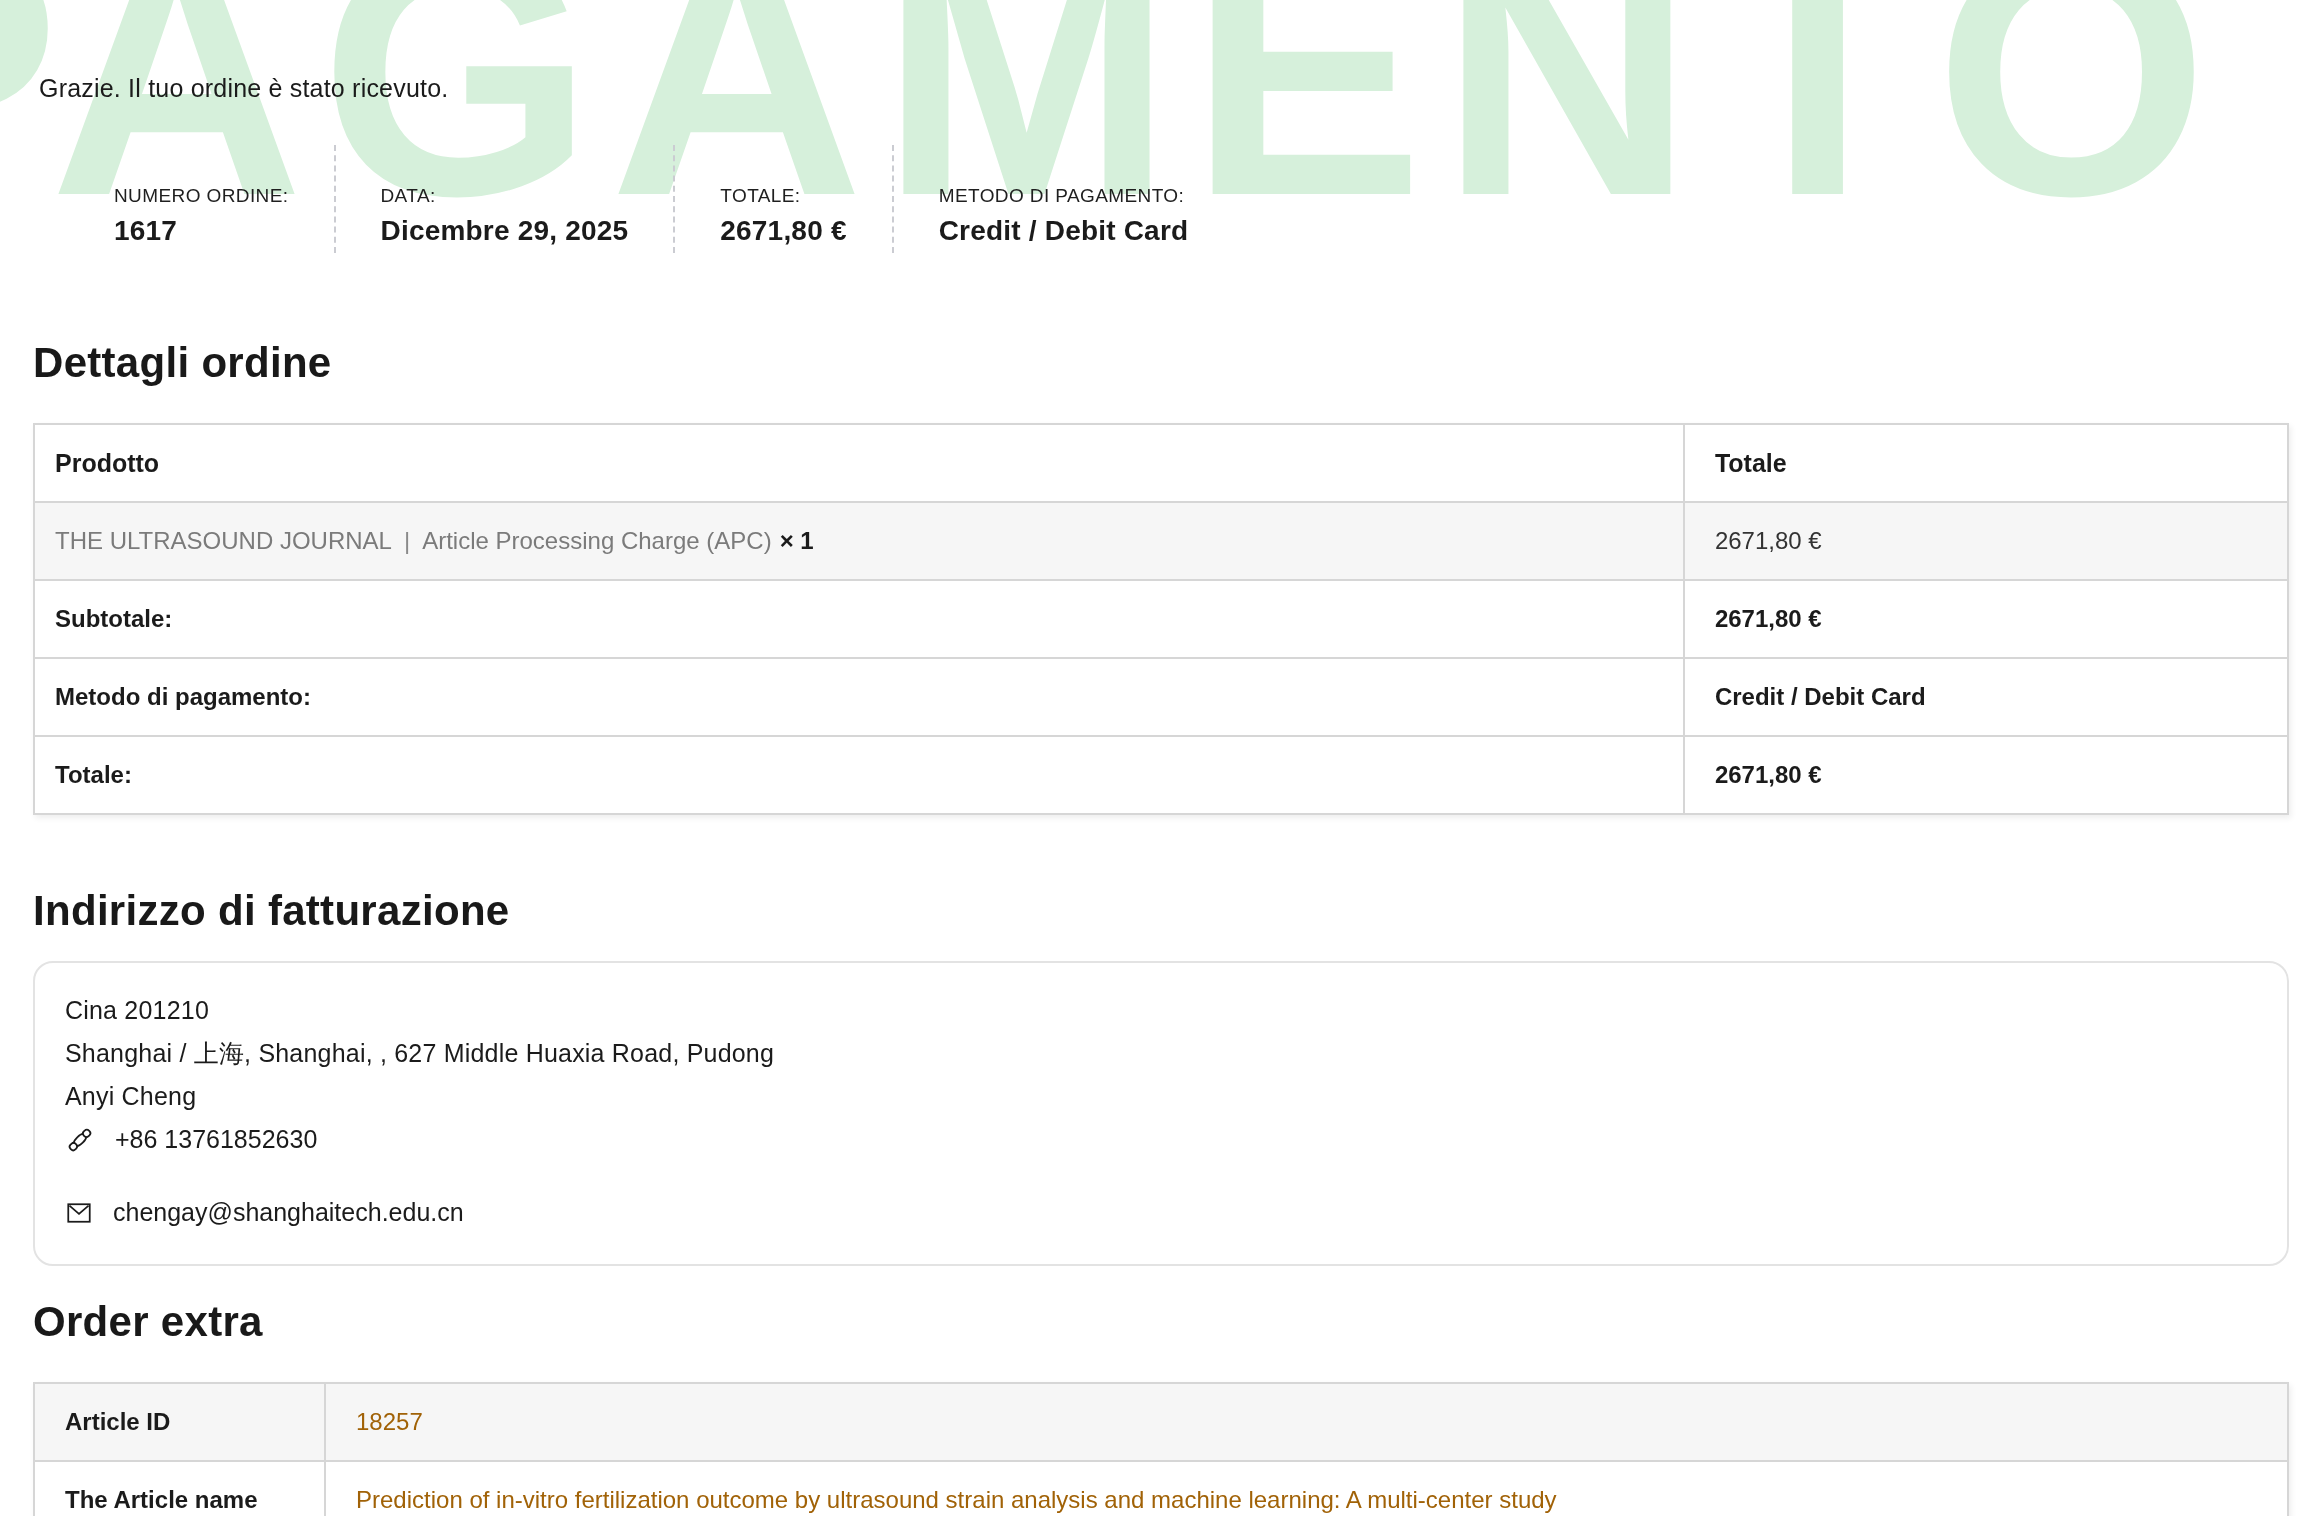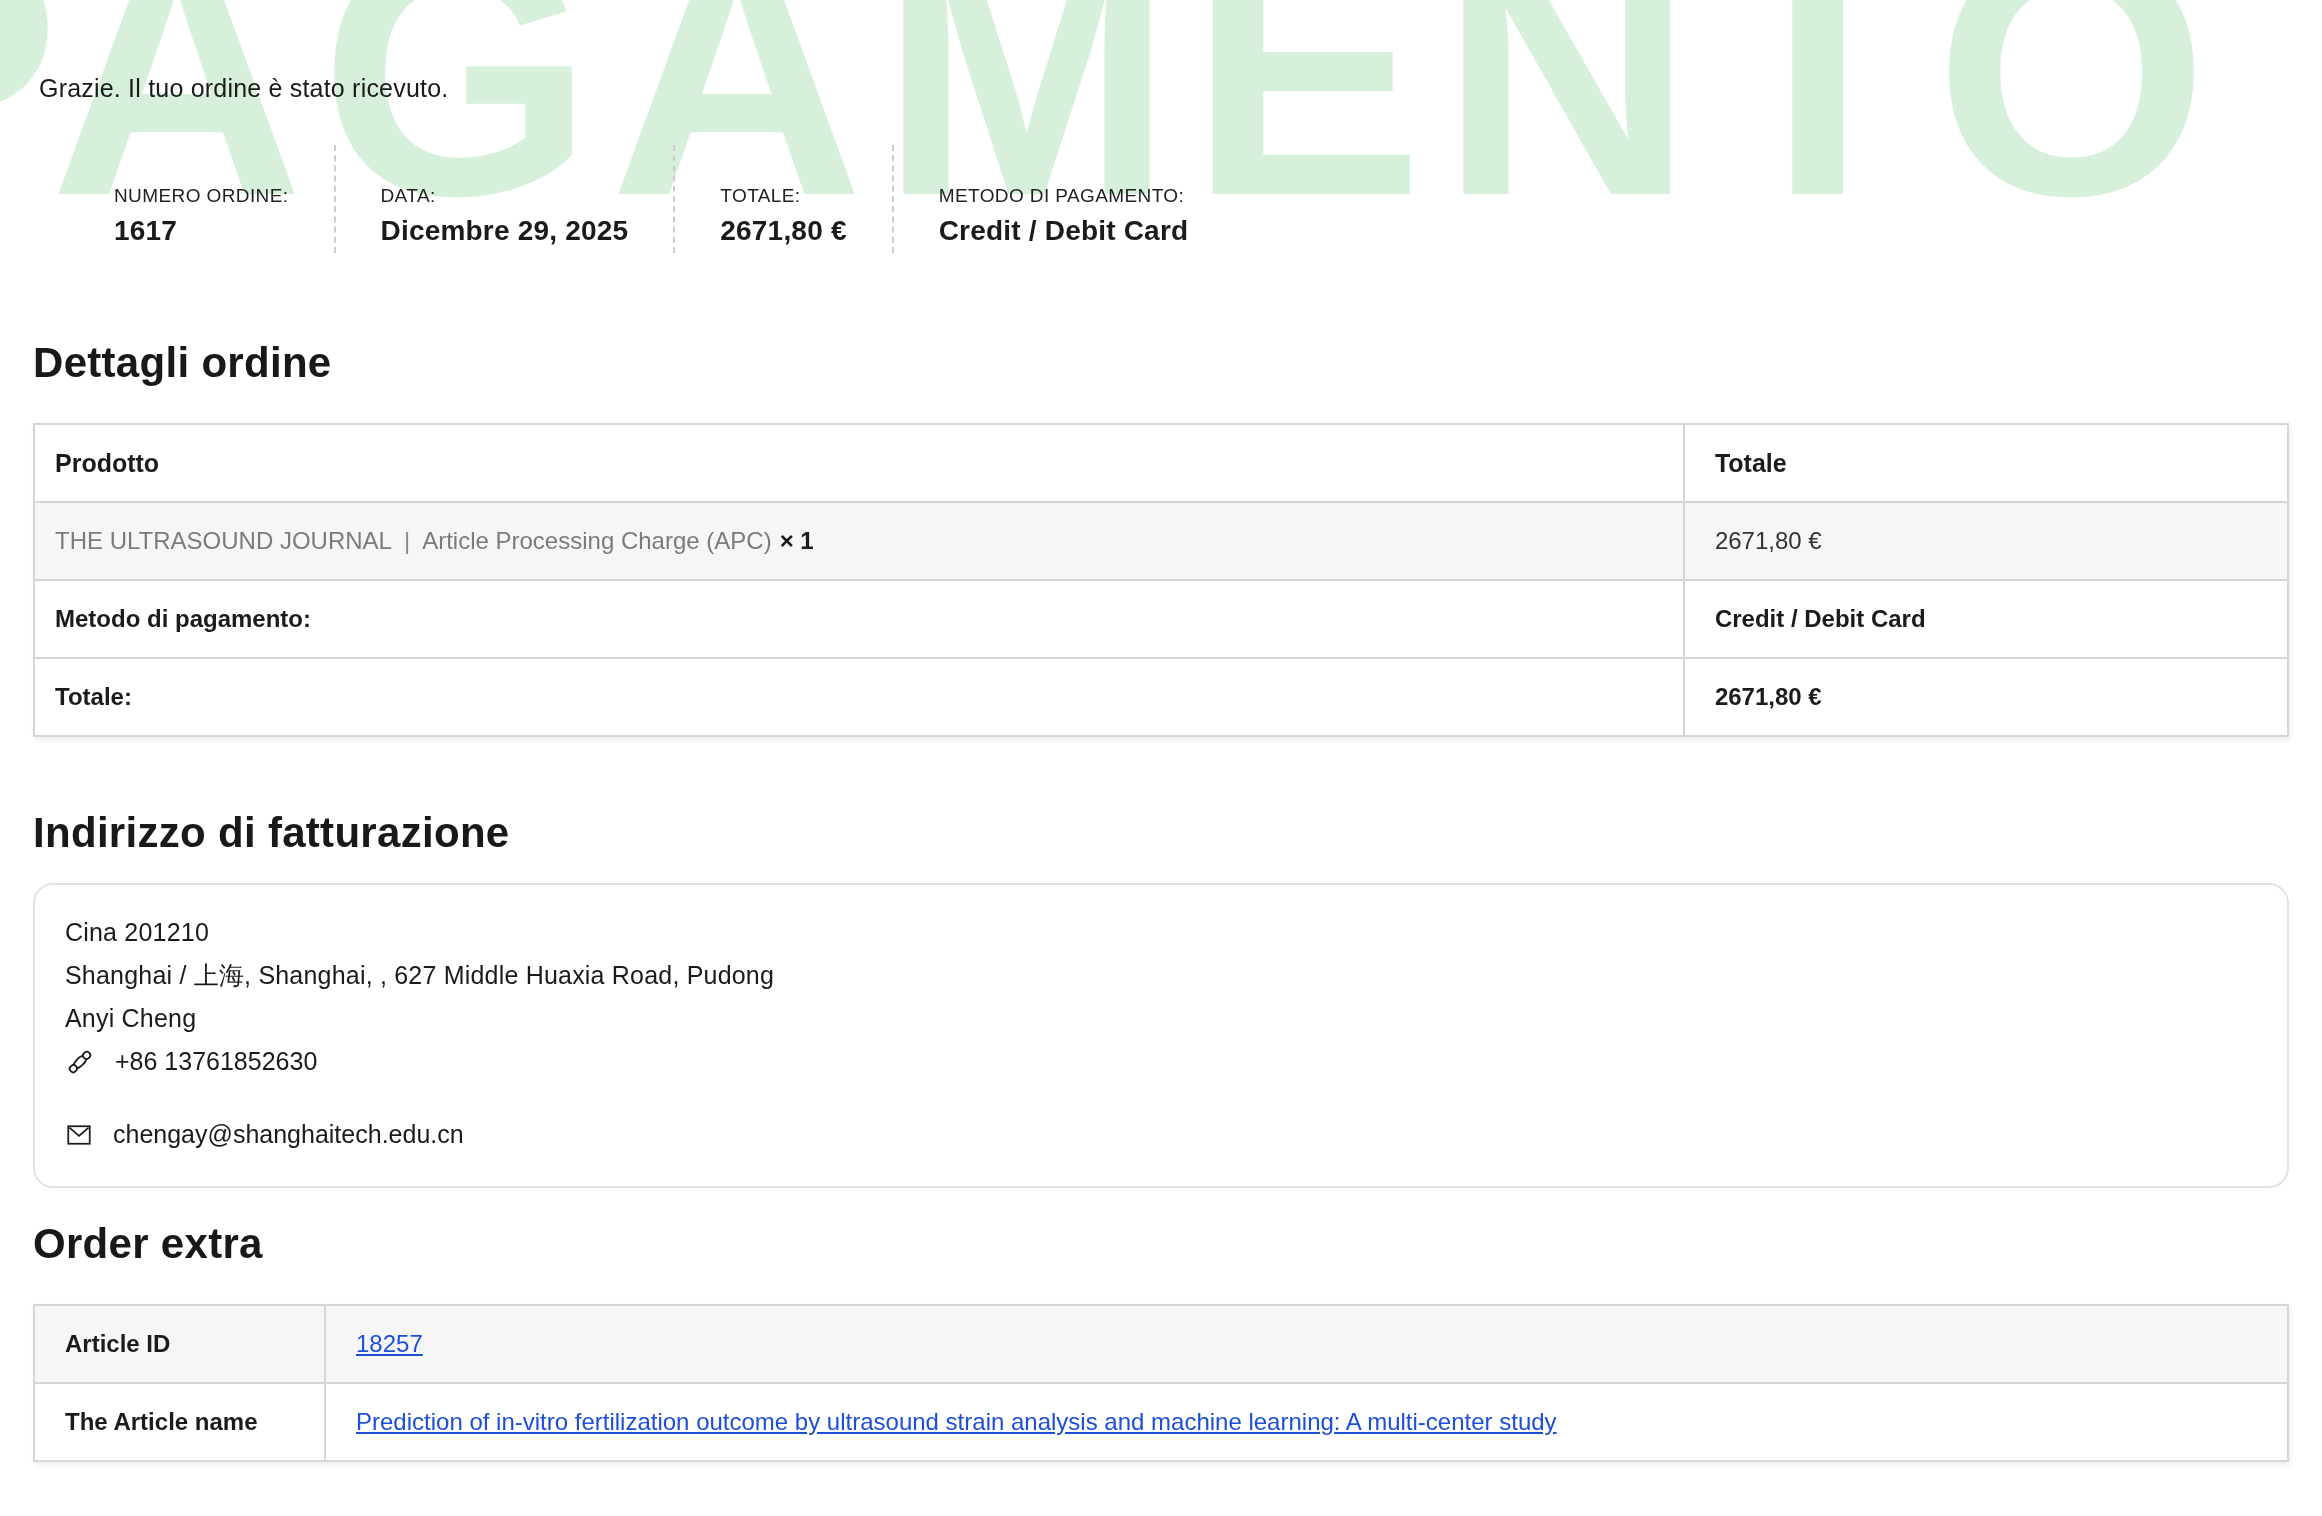--- a/index.html
+++ b/index.html
@@ -80,21 +80,21 @@
     font-size:25px;
     background:transparent;
   }
   .card .line { line-height:43px; letter-spacing:0.2px; }
   .contact { display:flex; align-items:center; gap:20px; line-height:43px; }
   .contact svg { flex:0 0 auto; display:block; }
   .email-row { margin-top:30px; }
 
   
   .extra-tbl td:first-child { width:291px; font-weight:700; }
-  .extra-tbl td:last-child { color:#1d4ed8;text-decoration:underline; }
+  .extra-tbl td:last-child { color:#a16207; }
 </style>
 </head>
 <body>
 
 <div class="watermark">PAGAMENTO</div>
 
 <div class="content">
 
   <p class="thanks">Grazie. Il tuo ordine è stato ricevuto.</p>
 
@@ -125,20 +125,24 @@
         <th>Prodotto</th>
         <th>Totale</th>
       </tr>
     </thead>
     <tbody>
       <tr class="gray-row">
         <td>
           <span class="muted">THE ULTRASOUND JOURNAL</span><span class="sep">|</span><span class="muted">Article Processing Charge (APC)</span><span class="qty">× 1</span>
         </td>
         <td class="first-total">2671,80 €</td>
+      </tr>
+      <tr>
+        <td class="bold-cell">Subtotale:</td>
+        <td class="bold-cell">2671,80 €</td>
       </tr>
       <tr>
         <td class="bold-cell">Metodo di pagamento:</td>
         <td class="bold-cell">Credit / Debit Card</td>
       </tr>
       <tr>
         <td class="bold-cell">Totale:</td>
         <td class="bold-cell">2671,80 €</td>
       </tr>
     </tbody>

